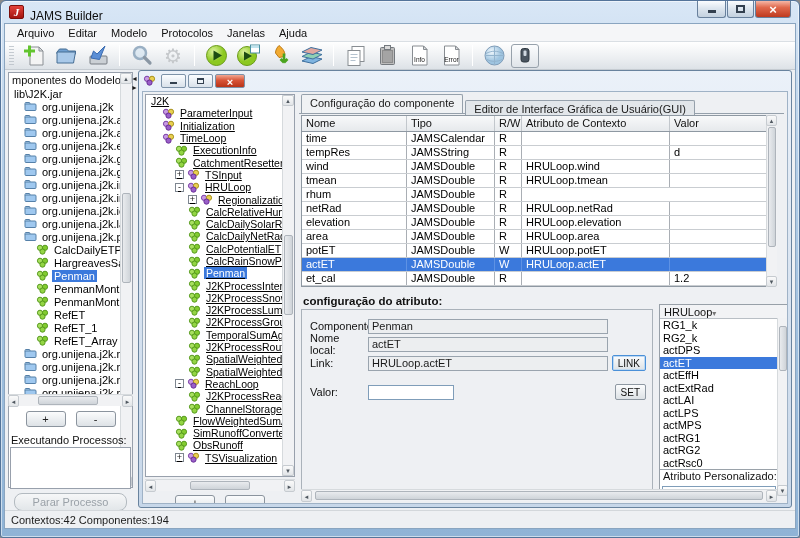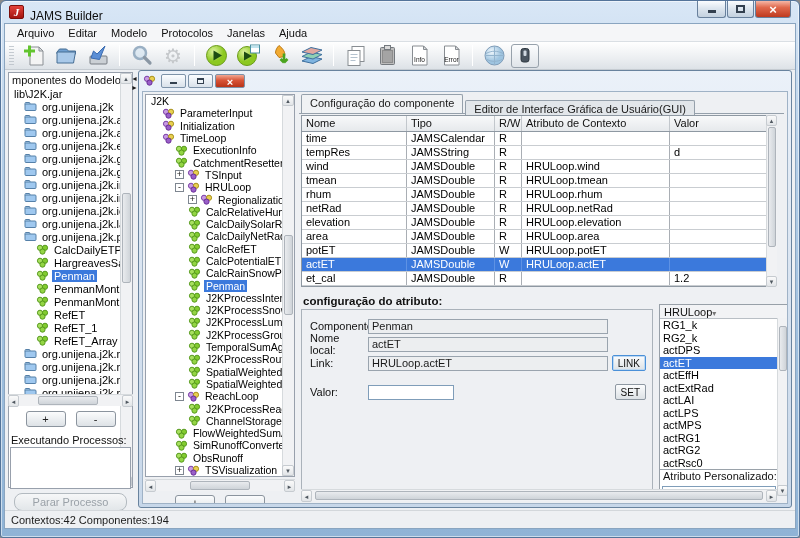--- a/index.html
+++ b/index.html
@@ -105,21 +105,21 @@
   .ig-min{ width:7px; height:2px; background:#33404f; margin-top:4px; }
   .ig-rest{ width:7px; height:6px; border:1px solid #33404f; border-top:2px solid #33404f;
     background:#eef3f8; }
   .ig-close::before{ content:"×"; color:#fff; font-weight:bold; font-size:11px; line-height:9px; }
   .inner-body { position:absolute; left:3px; right:3px; top:20px; bottom:3px;
     background:#eef0f3; border:1px solid #9fb2c6; overflow:hidden; }
 
   
   .mtree-box { position:absolute; left:2px; top:2px; width:150px; height:383px;
     background:#fff; border:1px solid #98a0ac; overflow:hidden; }
-  .mtree-box .tree-row { height:12.3px; font-size:10.5px; }
+  .mtree-box .tree-row { height:12.3px; font-size:10.5px;text-decoration:underline; }
   .mt-hscroll { left:2px; top:387px; width:150px; }
   .mt-pm { position:absolute; left:2px; top:403px; width:150px; display:flex;
     justify-content:center; gap:10px; }
 
   
   .right-panel { position:absolute; left:156px; top:2px; right:3px; bottom:2px; }
   .tabs { position:absolute; top:0; left:2px; right:2px; height:19px; display:flex; }
   .tab { font-size:11px; color:#1a1a1a; padding:2px 8px 0; margin-right:2px;
     border:1px solid #95a0ab; border-bottom:none; border-radius:2px 2px 0 0;
     background:#e2e6ea; height:17px; margin-top:6px; white-space:nowrap; }
@@ -734,30 +734,20 @@
                 </div>
                 <div class="tree-row" style="padding-left: 42px;">
                   <span class="tree-ic">
                     <svg width="13" height="11">
                       <circle cx="4" cy="3.8" r="2.6" fill="#a8e05f" stroke="#579a1d"></circle>
                       <circle cx="9" cy="3.8" r="2.6" fill="#82cb2f" stroke="#579a1d"></circle>
                       <circle cx="6.5" cy="7.6" r="2.6" fill="#93d544" stroke="#579a1d"></circle>
                     </svg>
                   </span>
                   <span class="tree-lb">CalcDailyNetRadiation</span>
-                </div>
-                <div class="tree-row" style="padding-left: 42px;">
-                  <span class="tree-ic">
-                    <svg width="13" height="11">
-                      <circle cx="4" cy="3.8" r="2.6" fill="#a8e05f" stroke="#579a1d"></circle>
-                      <circle cx="9" cy="3.8" r="2.6" fill="#82cb2f" stroke="#579a1d"></circle>
-                      <circle cx="6.5" cy="7.6" r="2.6" fill="#93d544" stroke="#579a1d"></circle>
-                    </svg>
-                  </span>
-                  <span class="tree-lb">CalcRefET</span>
                 </div>
                 <div class="tree-row" style="padding-left: 42px;">
                   <span class="tree-ic">
                     <svg width="13" height="11">
                       <circle cx="4" cy="3.8" r="2.6" fill="#a8e05f" stroke="#579a1d"></circle>
                       <circle cx="9" cy="3.8" r="2.6" fill="#82cb2f" stroke="#579a1d"></circle>
                       <circle cx="6.5" cy="7.6" r="2.6" fill="#93d544" stroke="#579a1d"></circle>
                     </svg>
                   </span>
                   <span class="tree-lb">CalcPotentialET</span>
@@ -992,21 +982,20 @@
                     <span class="tcell c-nome">tmean</span>
                     <span class="tcell c-tipo">JAMSDouble</span>
                     <span class="tcell c-rw">R</span>
                     <span class="tcell c-atributo">HRULoop.tmean</span>
                     <span class="tcell c-valor"></span>
                   </div>
                   <div class="trow">
                     <span class="tcell c-nome">rhum</span>
                     <span class="tcell c-tipo">JAMSDouble</span>
                     <span class="tcell c-rw">R</span>
-                    <span class="tcell c-atributo">HRULoop.rhum</span>
                     <span class="tcell c-valor"></span>
                   </div>
                   <div class="trow">
                     <span class="tcell c-nome">netRad</span>
                     <span class="tcell c-tipo">JAMSDouble</span>
                     <span class="tcell c-rw">R</span>
                     <span class="tcell c-atributo">HRULoop.netRad</span>
                     <span class="tcell c-valor"></span>
                   </div>
                   <div class="trow">

